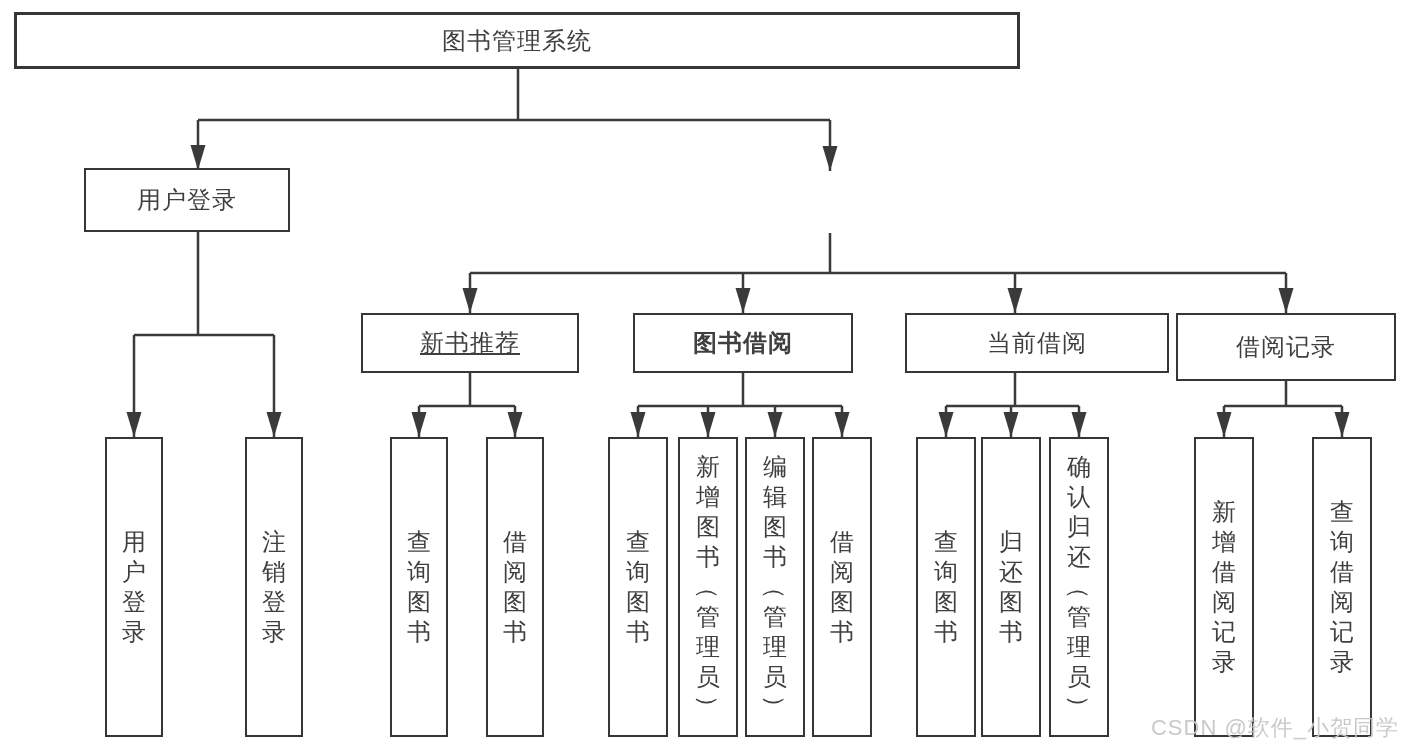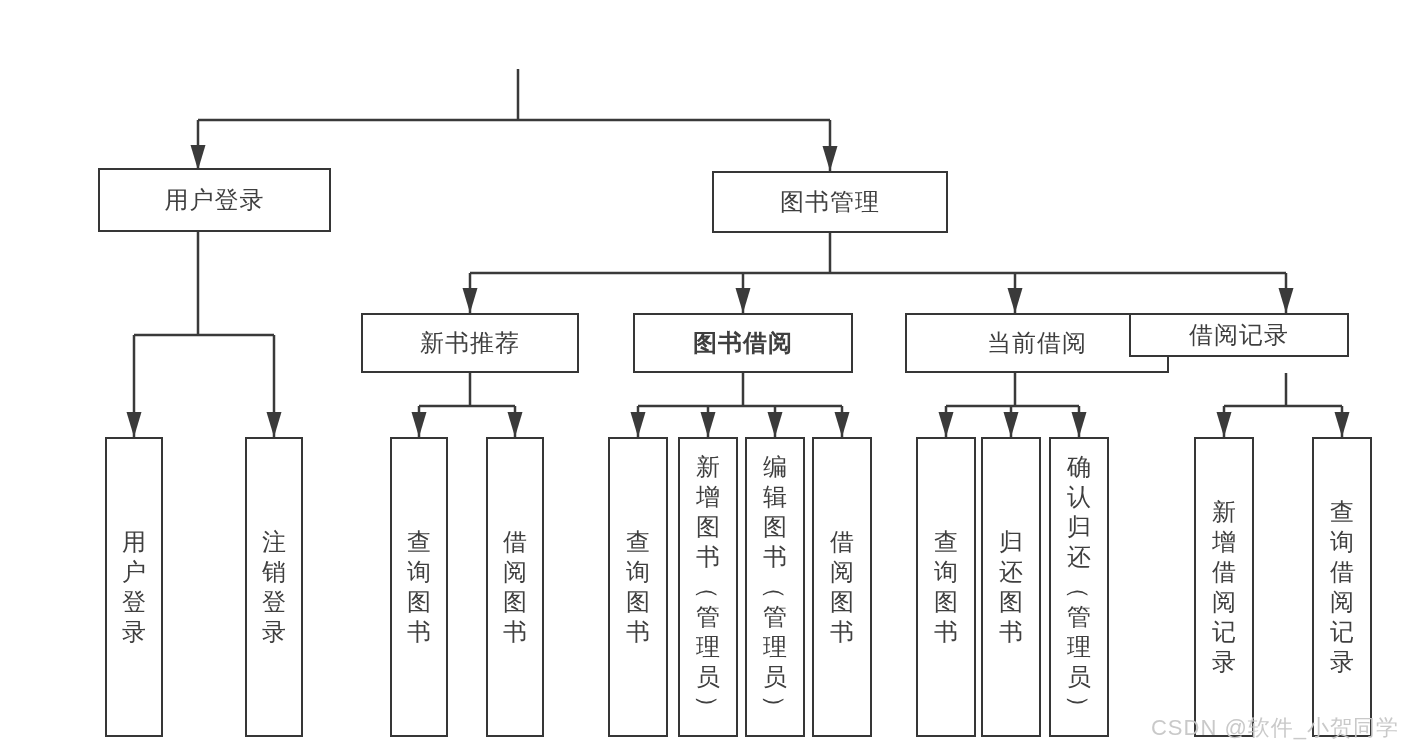--- a/index.html
+++ b/index.html
@@ -69,38 +69,38 @@
     <path class="ln" d="M1015 373 V406 M946 406 H1079"></path>
     <path class="ln" d="M946 406 V437" marker-end="url(#arw)"></path>
     <path class="ln" d="M1011 406 V437" marker-end="url(#arw)"></path>
     <path class="ln" d="M1079 406 V437" marker-end="url(#arw)"></path>
 
     <path class="ln" d="M1286 373 V406 M1224 406 H1342"></path>
     <path class="ln" d="M1224 406 V437" marker-end="url(#arw)"></path>
     <path class="ln" d="M1342 406 V437" marker-end="url(#arw)"></path>
   </svg>
 
-
-  <div class="node h" style="left:98px;top:168px;width:233px;height:64px;font-family:Liberation Serif, serif;">
+  <div class="node h root" style="left:14px;top:12px;width:1006px;height:57px;">
+    <span class="lbl">图书管理系统</span>
+  </div>
+
+  <div class="node h" style="left:84px;top:168px;width:206px;height:64px;font-family:Liberation Serif, serif;">
     <span class="lbl">用户登录</span>
   </div>
-  <div class="node h" style="left:712px;top:171px;width:236px;height:62px;">
-    <span class="lbl">图书管理</span>
-  </div>
-
-  <div class="node h" style="left:361px;top:313px;width:218px;height:60px;">
+
+  <div class="node h" style="left:361px;top:313px;width:218px;height:60px;text-decoration:underline;">
     <span class="lbl">新书推荐</span>
   </div>
   <div class="node h" style="left:633px;top:313px;width:220px;height:60px;font-weight:bold;">
     <span class="lbl">图书借阅</span>
   </div>
   <div class="node h" style="left:905px;top:313px;width:264px;height:60px;">
     <span class="lbl">当前借阅</span>
   </div>
-  <div class="node h" style="left:1129px;top:313px;width:220px;height:44px;">
+  <div class="node h" style="left:1176px;top:313px;width:220px;height:68px;">
     <span class="lbl">借阅记录</span>
   </div>
 
   <div class="node v" style="left:105px;top:437px;width:58px;height:300px;">
     <span class="vtext">
         <span>用</span>
         <span>户</span>
         <span>登</span>
         <span>录</span>
       </span>

